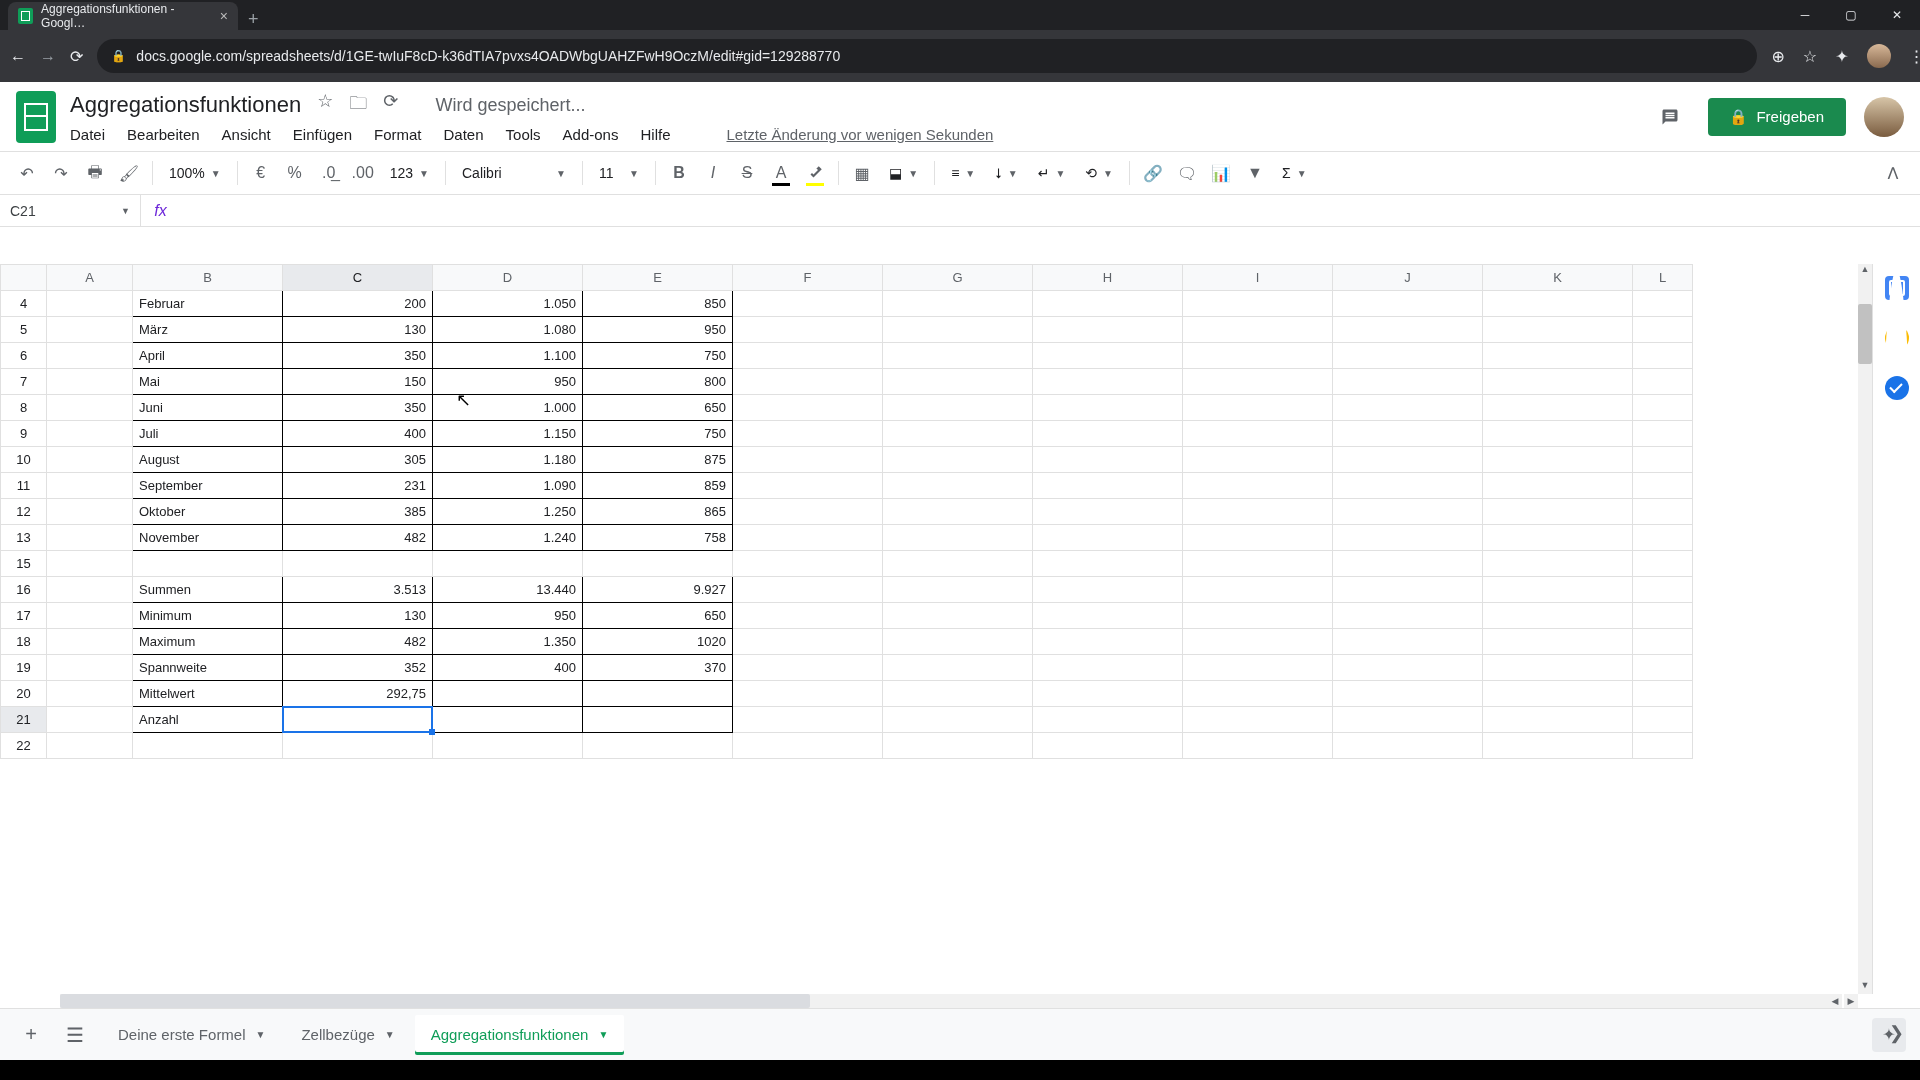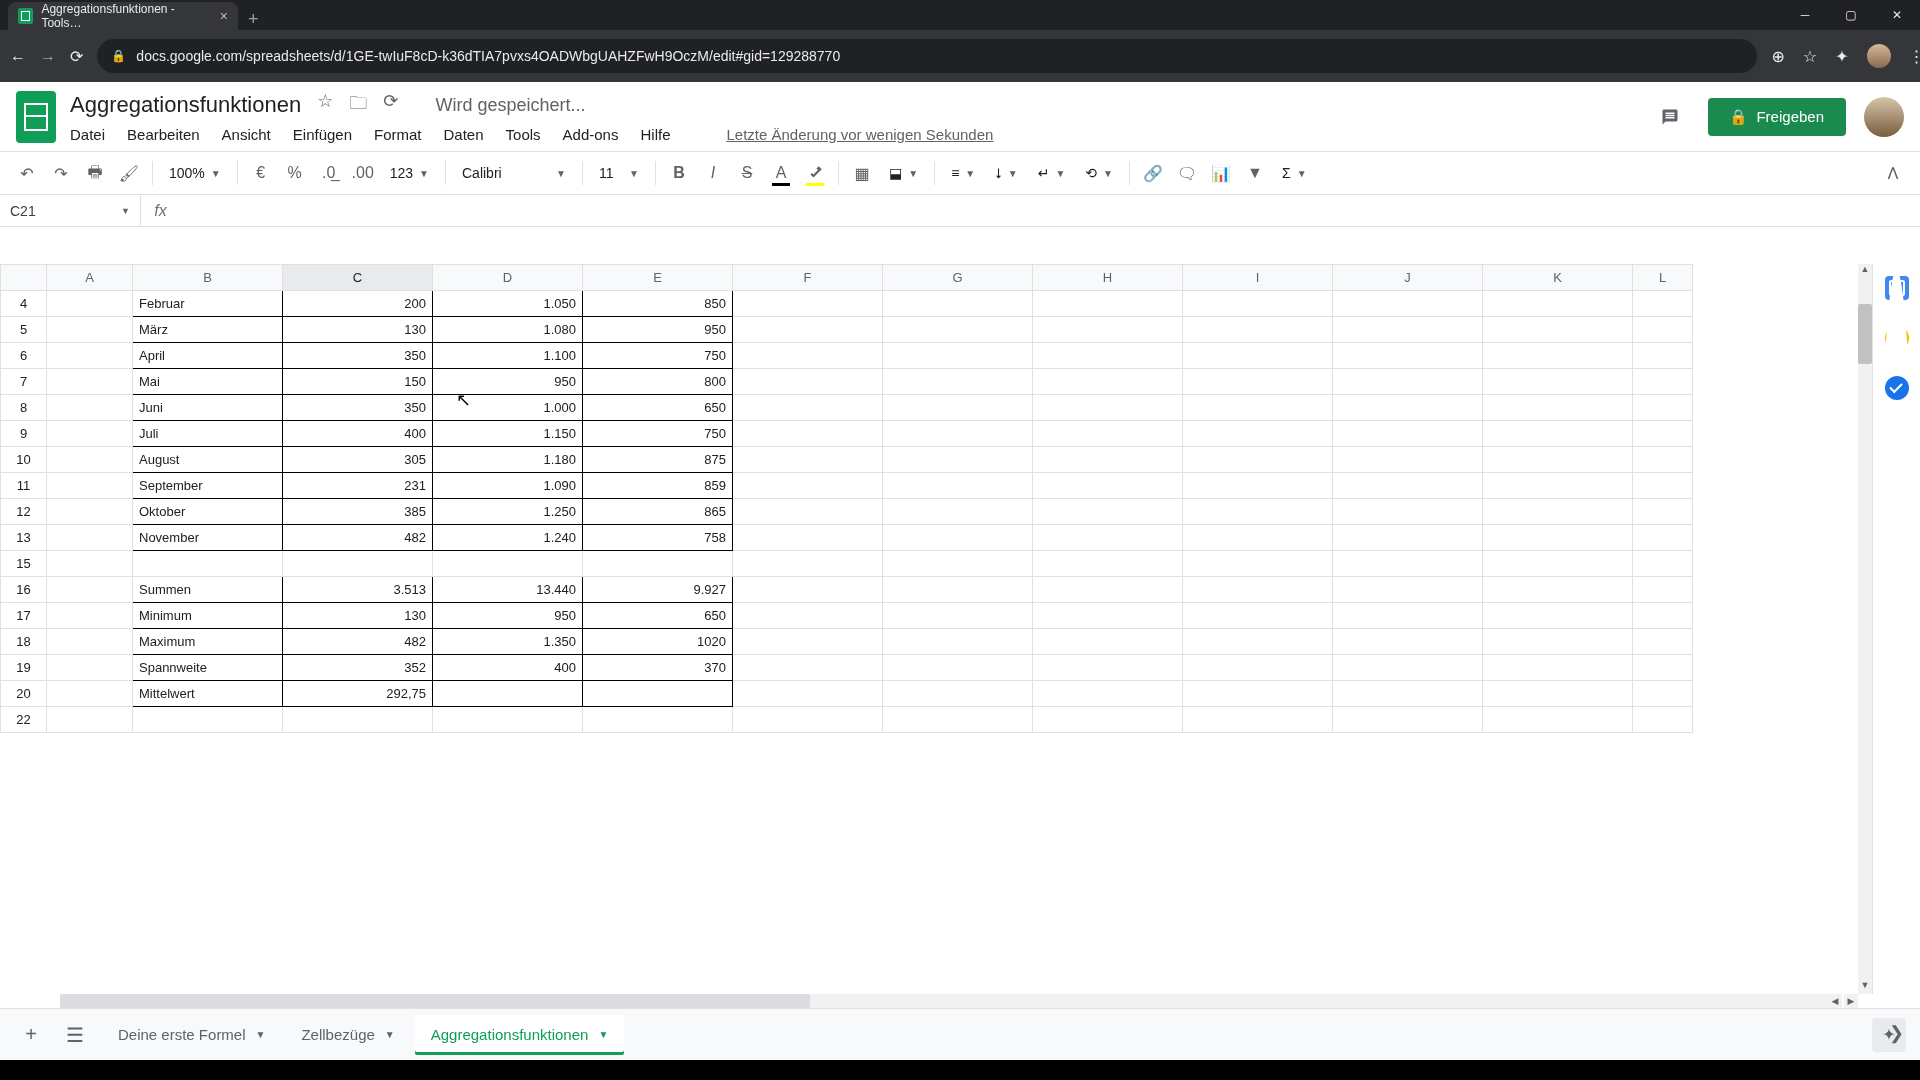--- a/index.html
+++ b/index.html
@@ -50,21 +50,21 @@
   .tb-drop .caret { font-size:10px; color:#5f6368; }
   .tb-text-underline { position:relative; }
   .tb-text-underline::after { content:''; position:absolute; bottom:2px; left:6px; right:6px; height:3px; background:#000; }
   .tb-fill-underline::after { content:''; position:absolute; bottom:2px; left:6px; right:6px; height:3px; background:#ffff00; }
   .tb-collapse { margin-left:auto; }
   
   
   .fx-row { height:32px; display:flex; align-items:center; border-bottom:1px solid #e0e0e0; }
   .name-box { width:140px; padding:0 10px; font-size:14px; color:#3c4043; display:flex; align-items:center; justify-content:space-between; }
   .name-box .caret { font-size:9px; color:#5f6368; }
-  .fx-label { width:40px; text-align:center; font-style:italic; color:#737373; border-left:1px solid #e0e0e0; height:100%; line-height:32px; }
+  .fx-label { width:40px; text-align:center; font-style:italic; color:#6d28d9; border-left:1px solid #e0e0e0; height:100%; line-height:32px; }
   .fx-input { flex:1; padding:0 8px; font-size:14px; }
   
   
   .grid-wrap { position:absolute; top:182px; left:0; right:62px; bottom:66px; overflow:hidden; }
   table.grid { border-collapse:collapse; table-layout:fixed; }
   .grid th, .grid td { border:1px solid #e0e0e0; height:26px; font-size:13px; }
   .grid thead th { background:#f8f9fa; color:#5f6368; font-weight:normal; text-align:center; position:relative; }
   .grid thead th.selcol { background:#e8eaed; color:#202124; }
   .row-head { background:#f8f9fa; color:#5f6368; text-align:center; width:46px; font-size:12px; }
   .row-head.selrow { background:#e8eaed; color:#202124; }
@@ -117,21 +117,21 @@
 
 <div class="browser-top">
   <div class="win-ctrl">
     <span>─</span>
     <span>▢</span>
     <span>✕</span>
   </div>
   <div class="tab-strip">
     <div class="tab">
       <span class="tab-favicon"></span>
-      <span>Aggregationsfunktionen - Tools…</span>
+      <span>Aggregationsfunktionen - Googl…</span>
       <span class="tab-close">×</span>
     </div>
     <span class="new-tab">+</span>
   </div>
   <div class="addr-bar">
     <span class="nav-btn enabled">←</span>
     <span class="nav-btn">→</span>
     <span class="nav-btn enabled">⟳</span>
     <div class="omnibox">
       <span class="lock">🔒</span>
@@ -527,20 +527,35 @@
             <td class="num bordered yellow"></td>
             <td class="num"></td>
             <td class="num"></td>
             <td class="num"></td>
             <td class="num"></td>
             <td class="num"></td>
             <td class="num"></td>
             <td class="num"></td>
           </tr>
           <tr>
+            <td class="row-head selrow">21</td>
+            <td class="num"></td>
+            <td class="txt bordered yellow">Anzahl</td>
+            <td class="num bordered yellow selected-cell"></td>
+            <td class="num bordered yellow"></td>
+            <td class="num bordered yellow"></td>
+            <td class="num"></td>
+            <td class="num"></td>
+            <td class="num"></td>
+            <td class="num"></td>
+            <td class="num"></td>
+            <td class="num"></td>
+            <td class="num"></td>
+          </tr>
+          <tr>
             <td class="row-head">22</td>
             <td class="num"></td>
             <td class="txt"></td>
             <td class="num"></td>
             <td class="num"></td>
             <td class="num"></td>
             <td class="num"></td>
             <td class="num"></td>
             <td class="num"></td>
             <td class="num"></td>

